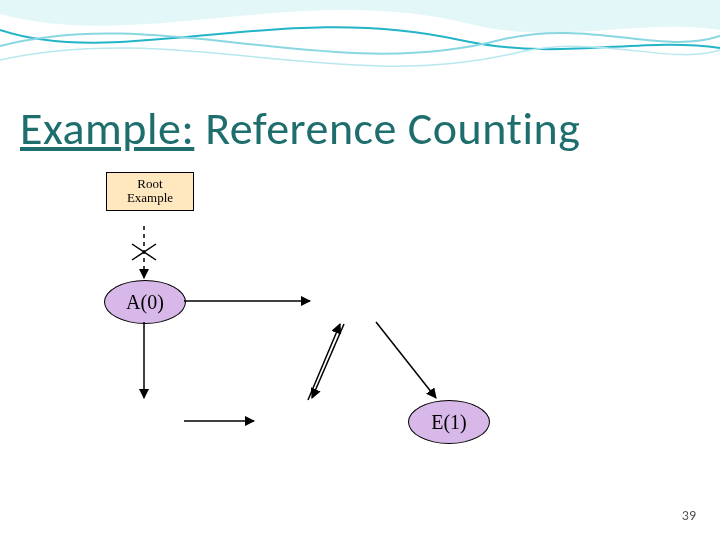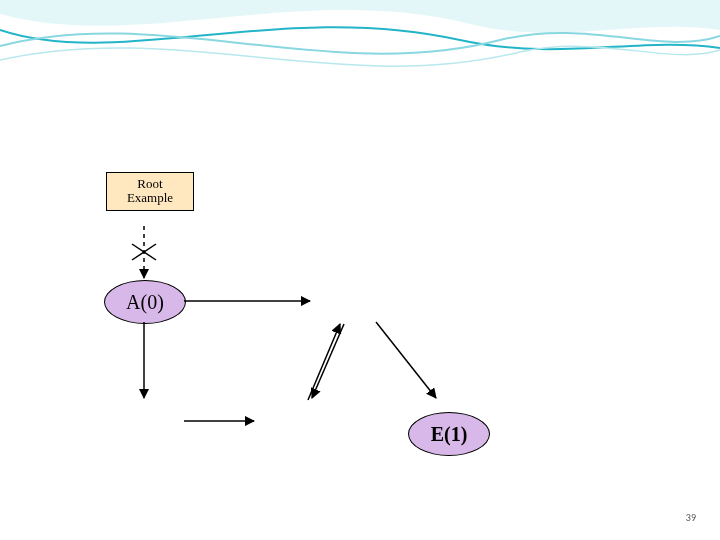--- a/index.html
+++ b/index.html
@@ -53,21 +53,21 @@
     color: #000;
     display: flex;
     align-items: center;
     justify-content: center;
   }
   .pagenum {
     position: absolute;
     right: 24px;
     bottom: 16px;
     font-family: "Trebuchet MS", Calibri, sans-serif;
-    font-size: 10px;
+    font-size: 14px;
     color: #555;
   }
   svg.edges {
     position: absolute;
     left: 0;
     top: 0;
     width: 720px;
     height: 540px;
     pointer-events: none;
   }
@@ -85,30 +85,33 @@
 
 <div class="slide">
 
   <svg class="decor" viewBox="0 0 720 100" preserveAspectRatio="none">
     <path d="M0,14 C140,52 300,-18 470,24 C560,46 640,18 720,30 L720,0 L0,0 Z" fill="#e4f7f8"></path>
     <path d="M0,30 C120,70 280,0 460,40 C560,62 640,36 720,48" fill="none" stroke="#23b4c8" stroke-width="2"></path>
     <path d="M0,46 C160,4 330,84 500,40 C590,18 660,56 720,36" fill="none" stroke="#89d7e0" stroke-width="2"></path>
     <path d="M0,60 C180,20 340,96 520,52 C600,34 670,66 720,50" fill="none" stroke="#b7e8ee" stroke-width="1.5"></path>
   </svg>
 
+  <div class="title">
+    <span class="under">Example:</span><span> Reference Counting</span>
+  </div>
 
   <div class="root-box" style="left:106px; top:172px; width:70px;">
     <div>Root</div>
     <div>Example</div>
   </div>
 
   <div class="node" style="left:104px; top:280px; width:80px; height:42px;">
     <span>A(0)</span>
   </div>
-  <div class="node" style="left:408px; top:412px; width:80px; height:42px;font-weight:bold;">
+  <div class="node" style="left:408px; top:400px; width:80px; height:42px;">
     <span>E(1)</span>
   </div>
 
   <svg class="edges">
     <defs>
       <marker id="arrow" viewBox="0 0 10 10" refX="9" refY="5" markerWidth="7" markerHeight="7" orient="auto-start-reverse">
         <path d="M0,0 L10,5 L0,10 Z" fill="#000"></path>
       </marker>
     </defs>
 

